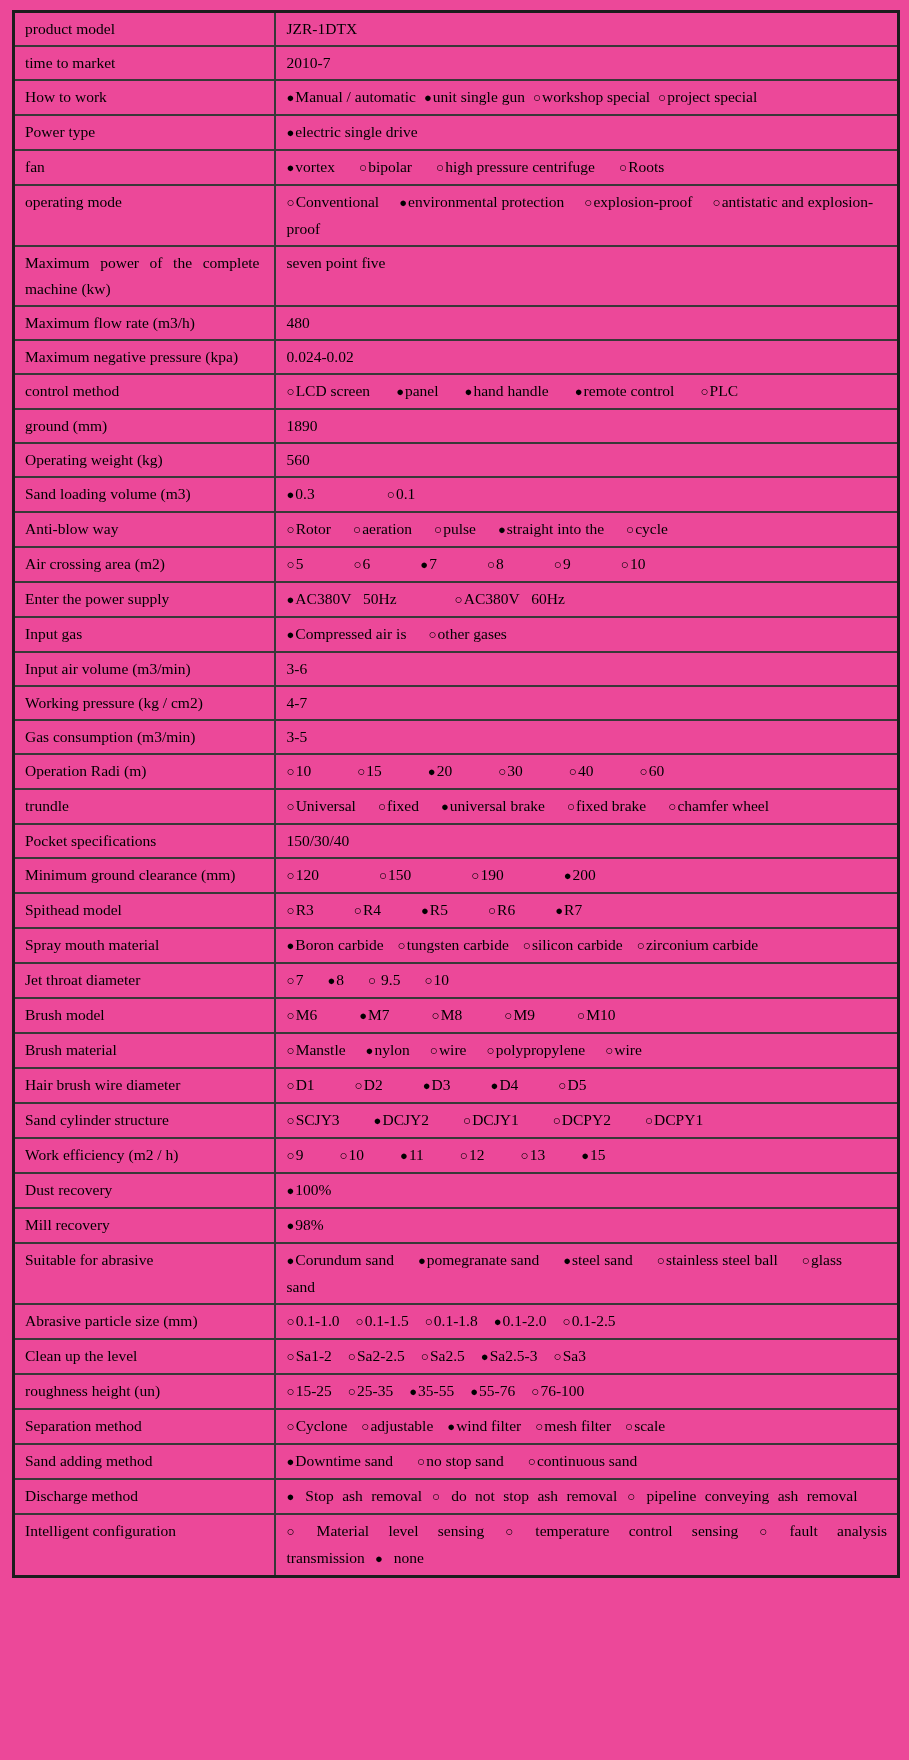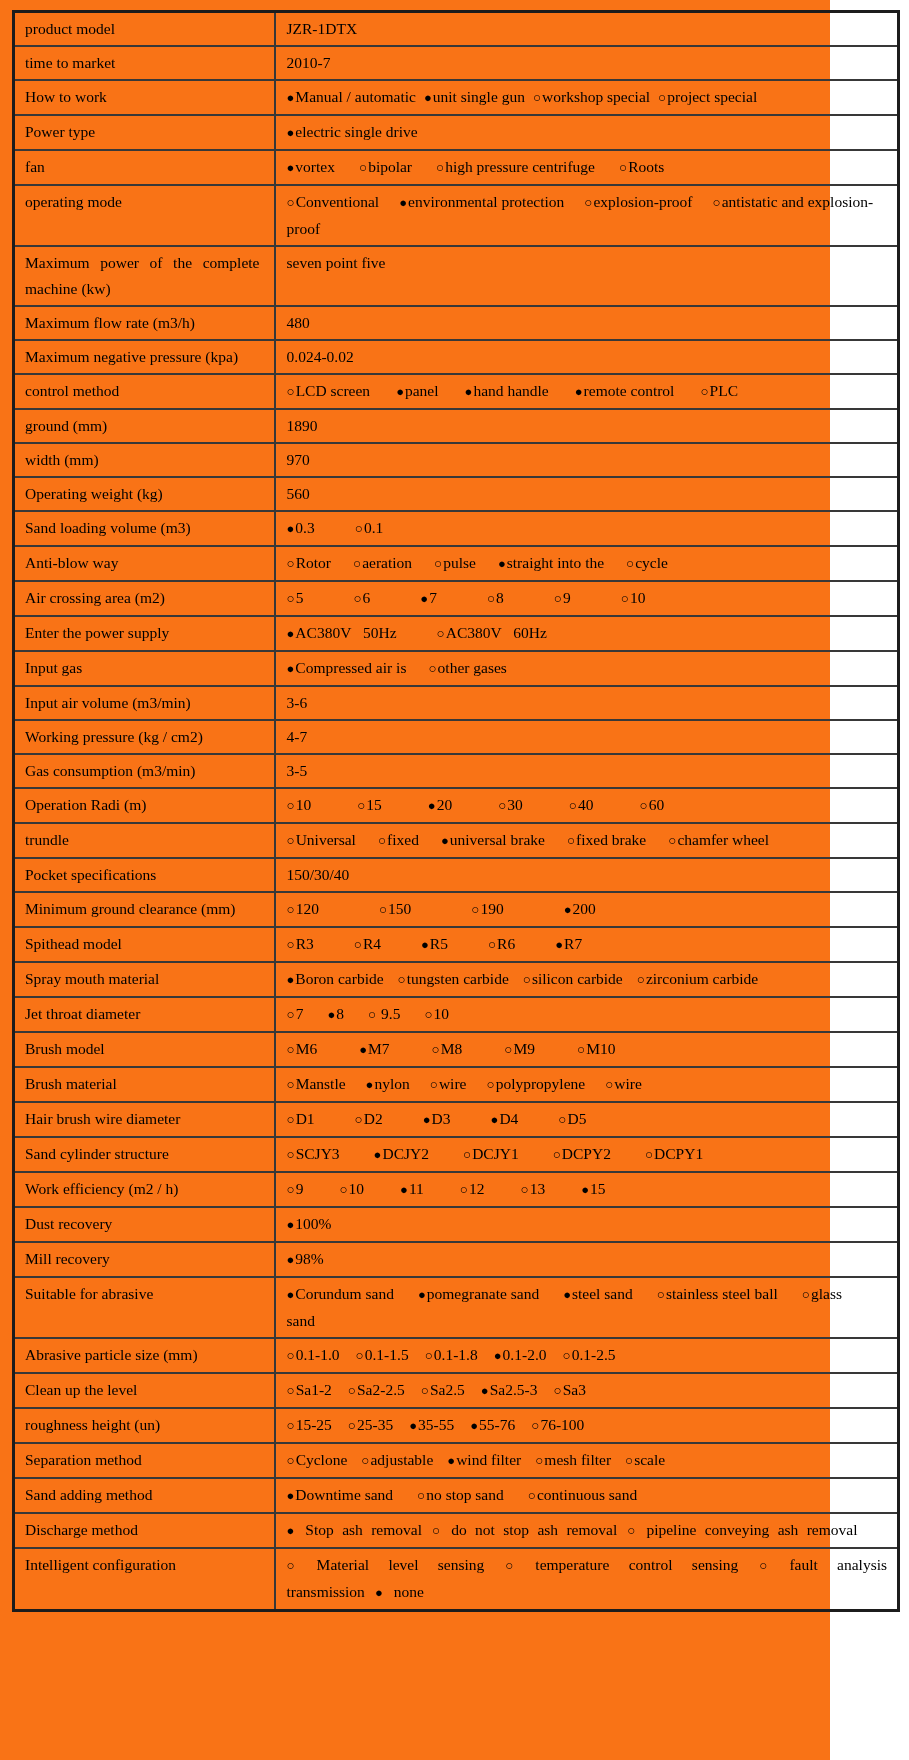--- a/index.html
+++ b/index.html
@@ -1,21 +1,21 @@
 <!DOCTYPE html>
 <html><head>
 <meta charset="utf-8">
 <style>
   html, body { margin: 0; padding: 0; }
   body {
     width: 909px; height: 1760px; overflow: hidden;
     background: #ffffff; color: #000000;
     font-family: "Liberation Serif", "DejaVu Serif", serif;
   }
-  .page { position: relative; width: 830px; height: 1760px; background: #f97316; }
+  .page { position: relative; width: 909px; height: 1760px; background: #ec4899; }
   table.spec-table {
     position: absolute; left: 12px; top: 10px; width: 888px;
     border-collapse: collapse; table-layout: fixed;
     border: 3px solid #1c1c1c;
   }
   col.c-label { width: 261px; }
   tr { height: 34px; }
   td {
     border: 2px solid #383838;
     font-size: 15.5px; line-height: 26px;
@@ -79,42 +79,38 @@
         </tr>
         <tr>
           <td class="label">control method</td>
           <td class="value"><span class="opt" style="margin-right: 26px;"><span class="bullet hollow">○</span><span class="opt-text">LCD screen</span></span><span class="opt" style="margin-right: 26px;"><span class="bullet filled">●</span><span class="opt-text">panel</span></span><span class="opt" style="margin-right: 26px;"><span class="bullet filled">●</span><span class="opt-text">hand handle</span></span><span class="opt" style="margin-right: 26px;"><span class="bullet filled">●</span><span class="opt-text">remote control</span></span><span class="opt" style="margin-right: 26px;"><span class="bullet hollow">○</span><span class="opt-text">PLC</span></span></td>
         </tr>
         <tr>
           <td class="label">ground (mm)</td>
           <td class="value">1890</td>
         </tr>
         <tr>
-          <td class="label">width (mm)</td>
-          <td class="value">970</td>
-        </tr>
-        <tr>
           <td class="label">Operating weight (kg)</td>
           <td class="value">560</td>
         </tr>
         <tr>
           <td class="label">Sand loading volume (m3)</td>
-          <td class="value"><span class="opt" style="margin-right: 40px;"><span class="bullet filled">●</span><span class="opt-text">0.3</span></span><span class="opt" style="margin-right: 58px;"><span class="bullet hollow">○</span><span class="opt-text">0.1</span></span></td>
+          <td class="value"><span class="opt" style="margin-right: 72px;"><span class="bullet filled">●</span><span class="opt-text">0.3</span></span><span class="opt" style="margin-right: 58px;"><span class="bullet hollow">○</span><span class="opt-text">0.1</span></span></td>
         </tr>
         <tr>
           <td class="label">Anti-blow way</td>
           <td class="value"><span class="opt" style="margin-right: 22px;"><span class="bullet hollow">○</span><span class="opt-text">Rotor</span></span><span class="opt" style="margin-right: 22px;"><span class="bullet hollow">○</span><span class="opt-text">aeration</span></span><span class="opt" style="margin-right: 22px;"><span class="bullet hollow">○</span><span class="opt-text">pulse</span></span><span class="opt" style="margin-right: 22px;"><span class="bullet filled">●</span><span class="opt-text">straight into the</span></span><span class="opt" style="margin-right: 22px;"><span class="bullet hollow">○</span><span class="opt-text">cycle</span></span></td>
         </tr>
         <tr>
           <td class="label">Air crossing area (m2)</td>
           <td class="value"><span class="opt" style="margin-right: 50px;"><span class="bullet hollow">○</span><span class="opt-text">5</span></span><span class="opt" style="margin-right: 50px;"><span class="bullet hollow">○</span><span class="opt-text">6</span></span><span class="opt" style="margin-right: 50px;"><span class="bullet filled">●</span><span class="opt-text">7</span></span><span class="opt" style="margin-right: 50px;"><span class="bullet hollow">○</span><span class="opt-text">8</span></span><span class="opt" style="margin-right: 50px;"><span class="bullet hollow">○</span><span class="opt-text">9</span></span><span class="opt" style="margin-right: 50px;"><span class="bullet hollow">○</span><span class="opt-text">10</span></span></td>
         </tr>
         <tr>
           <td class="label">Enter the power supply</td>
-          <td class="value"><span class="opt" style="margin-right: 40px;"><span class="bullet filled">●</span><span class="opt-text">AC380V&nbsp;&nbsp;&nbsp;50Hz</span></span><span class="opt" style="margin-right: 58px;"><span class="bullet hollow">○</span><span class="opt-text">AC380V&nbsp;&nbsp;&nbsp;60Hz</span></span></td>
+          <td class="value"><span class="opt" style="margin-right: 58px;"><span class="bullet filled">●</span><span class="opt-text">AC380V&nbsp;&nbsp;&nbsp;50Hz</span></span><span class="opt" style="margin-right: 58px;"><span class="bullet hollow">○</span><span class="opt-text">AC380V&nbsp;&nbsp;&nbsp;60Hz</span></span></td>
         </tr>
         <tr>
           <td class="label">Input gas</td>
           <td class="value"><span class="opt" style="margin-right: 22px;"><span class="bullet filled">●</span><span class="opt-text">Compressed air is</span></span><span class="opt" style="margin-right: 30px;"><span class="bullet hollow">○</span><span class="opt-text">other gases</span></span></td>
         </tr>
         <tr>
           <td class="label">Input air volume (m3/min)</td>
           <td class="value">3-6</td>
         </tr>
         <tr>

